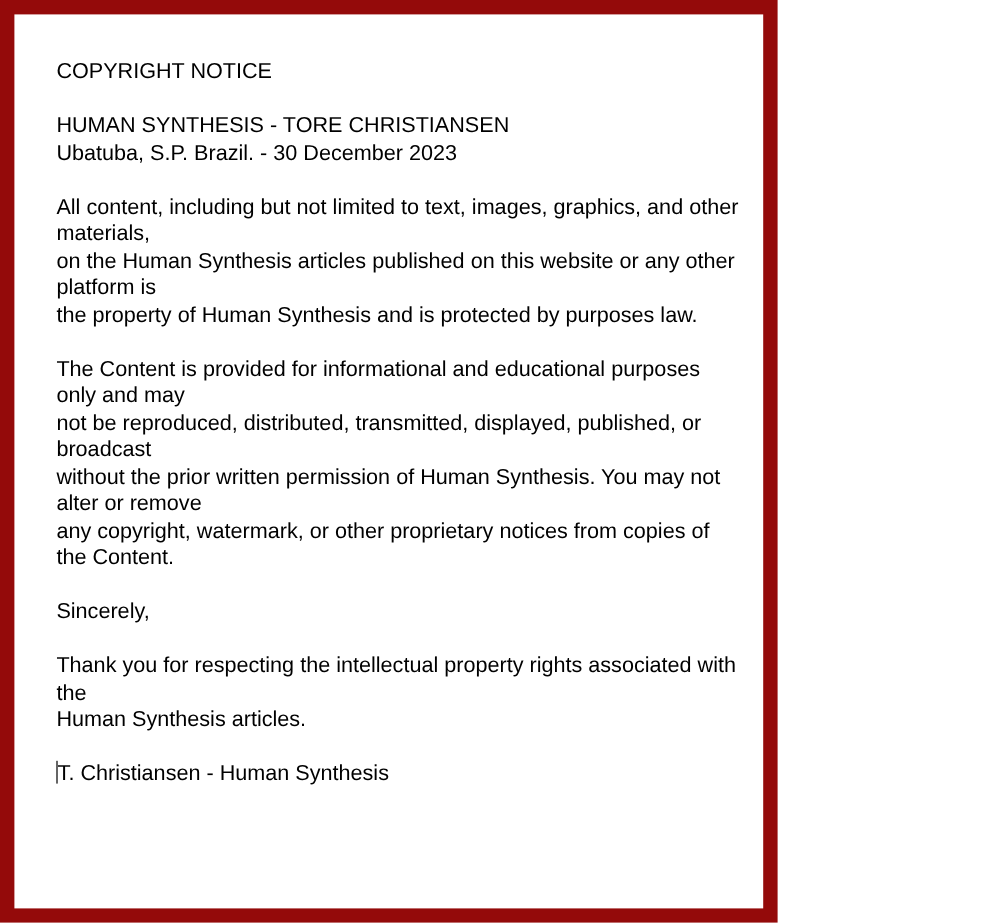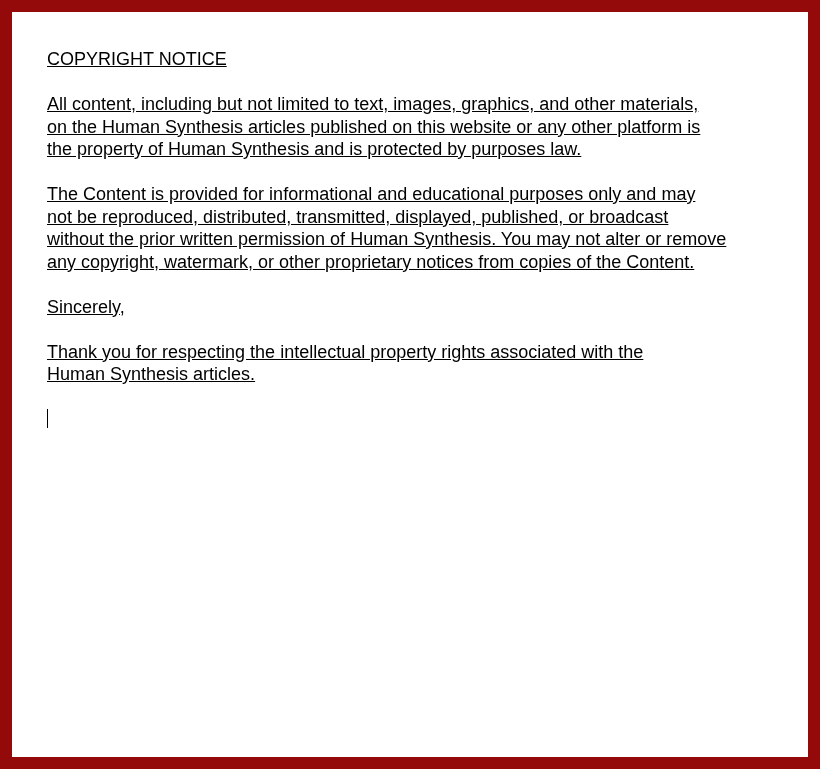--- a/index.html
+++ b/index.html
@@ -2,26 +2,25 @@
 <html><head>
 <meta charset="utf-8">
 <style>
   html, body {
     margin: 0;
     padding: 0;
     background: #ffffff;
   }
   .page {
     box-sizing: border-box;
-    width: 820px;
+    width: 648px;
     height: 769px;
     border: 12px solid #940a0a;
     background: #ffffff;
     overflow: hidden;
-    text-decoration: underline;
   }
   .content {
     box-sizing: border-box;
     padding: 36px 20px 0 35px;
     font-family: "Liberation Sans", sans-serif;
     font-size: 18px;
     line-height: 22.5px;
     color: #000000;
   }
   .para {
@@ -41,34 +40,36 @@
   }
 </style>
 </head>
 <body>
 
 <div class="page" style="border-color: rgb(148, 10, 10); background: rgb(255, 255, 255);">
   <div class="content" style="color: rgb(0, 0, 0);">
 
     <p class="para">COPYRIGHT NOTICE</p>
 
+    <p class="para">HUMAN SYNTHESIS - TORE CHRISTIANSEN
+Ubatuba, S.P. Brazil. - 30 December 2023</p>
 
     <p class="para">All content, including but not limited to text, images, graphics, and other materials,
 on the Human Synthesis articles published on this website or any other platform is
 the property of Human Synthesis and is protected by purposes law.</p>
 
     <p class="para">The Content is provided for informational and educational purposes only and may
 not be reproduced, distributed, transmitted, displayed, published, or broadcast
 without the prior written permission of Human Synthesis. You may not alter or remove
 any copyright, watermark, or other proprietary notices from copies of the Content.</p>
 
 
 
 
     <p class="para">Sincerely,</p>
 
     <p class="para">Thank you for respecting the intellectual property rights associated with the
 Human Synthesis articles.</p>
 
-    <p class="signature-line"><span class="caret"></span></p>
+    <p class="signature-line"><span class="caret"></span><span>T. Christiansen - Human Synthesis</span></p>
 
   </div>
 </div>
 
 </body></html>

